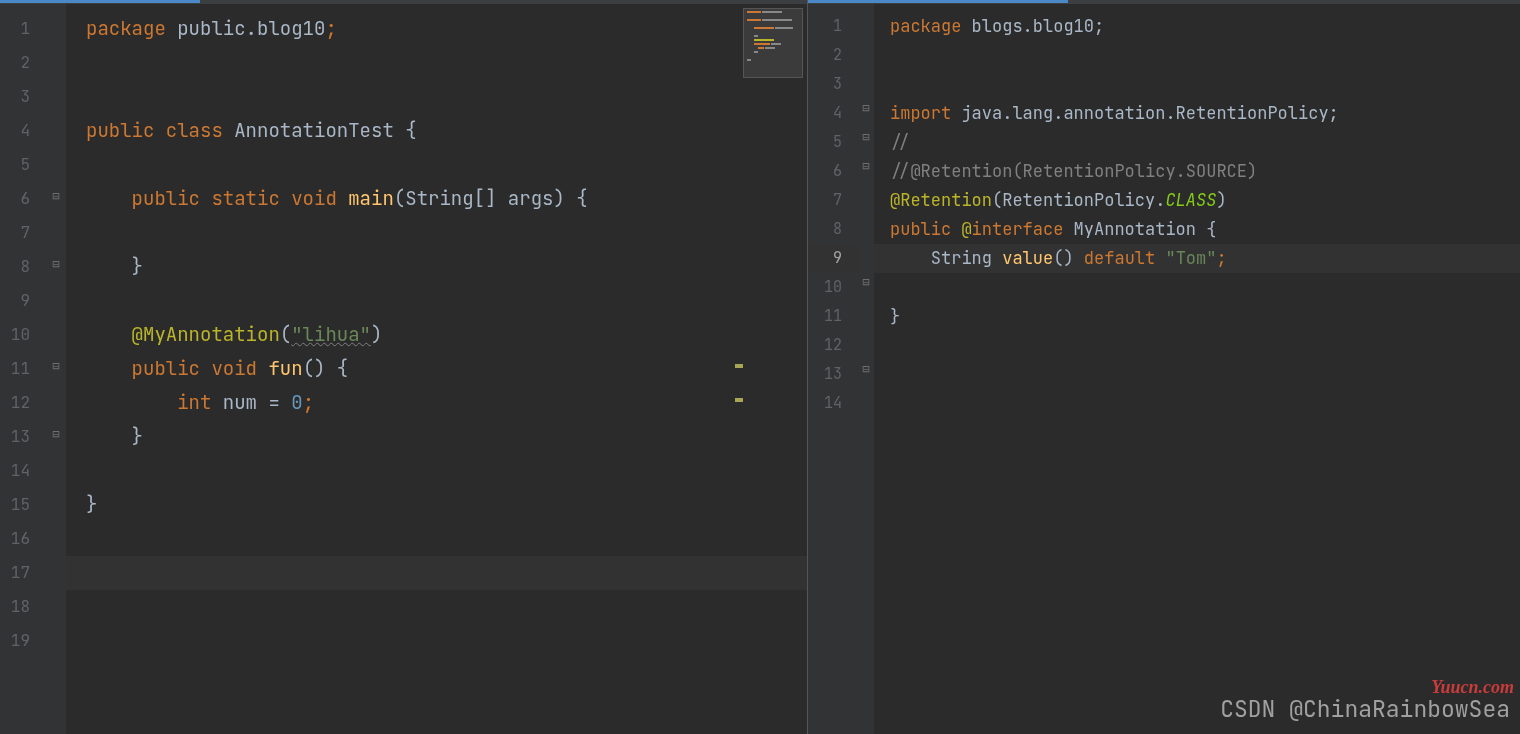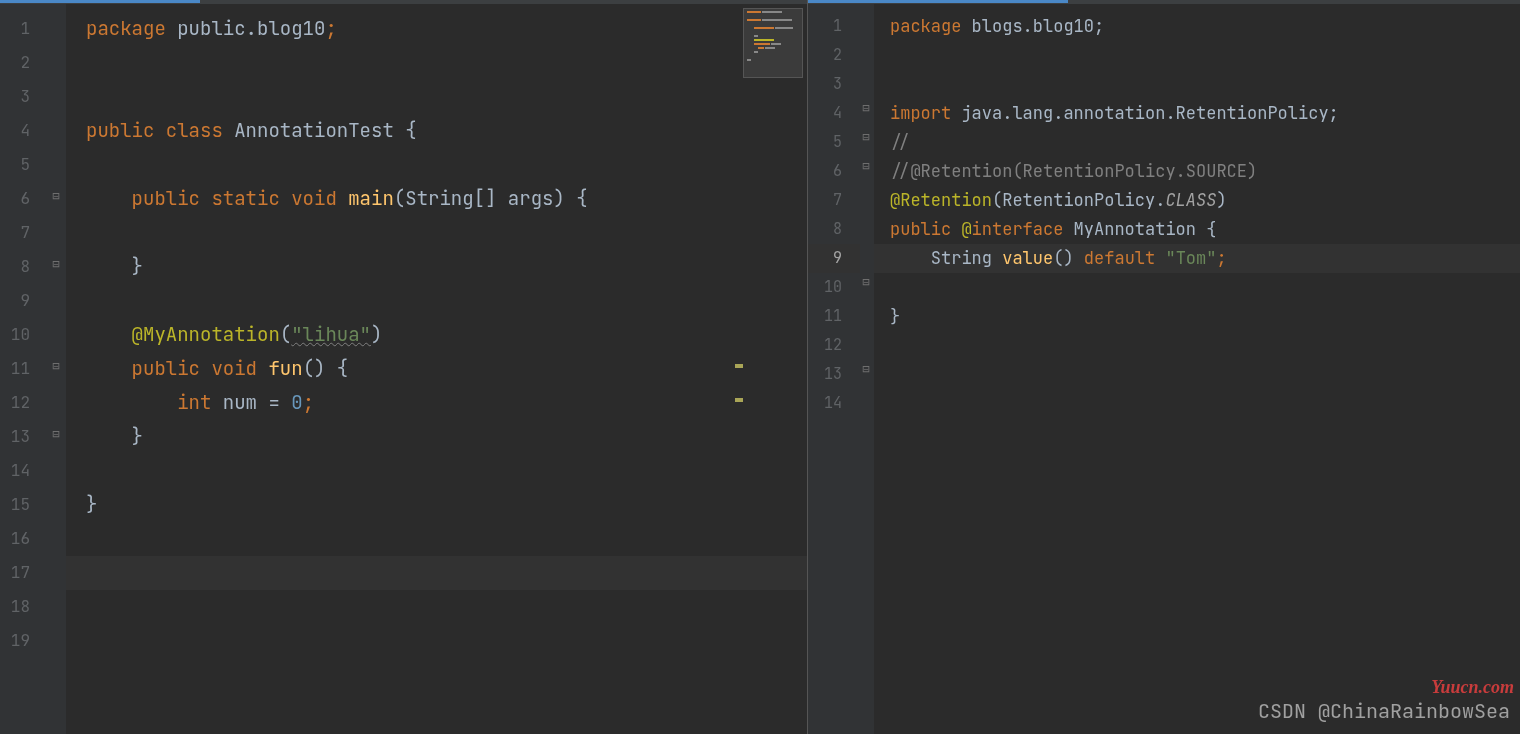--- a/index.html
+++ b/index.html
@@ -97,21 +97,21 @@
   font-size: 17px;
 }
 .line { height: 34px; line-height: 34px; white-space: pre; }
 .line2 { height: 29px; line-height: 29px; white-space: pre; }
 .kw { color: #cc7832; }
 .str { color: #6a8759; }
 .num { color: #6897bb; }
 .ann { color: #bbb529; text-align: center; }
 .cmt { color: #808080; }
 .fn { color: #ffc66d; }
-.italic { font-style: italic; color: #a3a3a3; margin-top: 28px; }
+.italic { font-style: italic; color: #84cc16; margin-top: 28px; }
 .default { color: #a9b7c6; }
 .hl-line { 
   position: absolute; 
   left: 0; right: 0; 
   height: 34px; 
   background: #323232; 
   z-index: 0;
 }
 .hl-line-r {
   position: absolute;
@@ -161,21 +161,21 @@
   font-style: italic;
   font-weight: bold;
   font-size: 18px;
   z-index: 20;
 }
 .watermark2 {
   position: absolute;
   right: 10px;
   bottom: 10px;
   color: #a0a0a0;
-  font-size: 20px;
+  font-size: 23px;
   z-index: 20;
   text-align: right;
 }
 .pane-right .gutter2 .ln.current { background: #323232; color:#a4a4a4; }
 </style>
 </head>
 <body>
 
 <div class="split">
 

